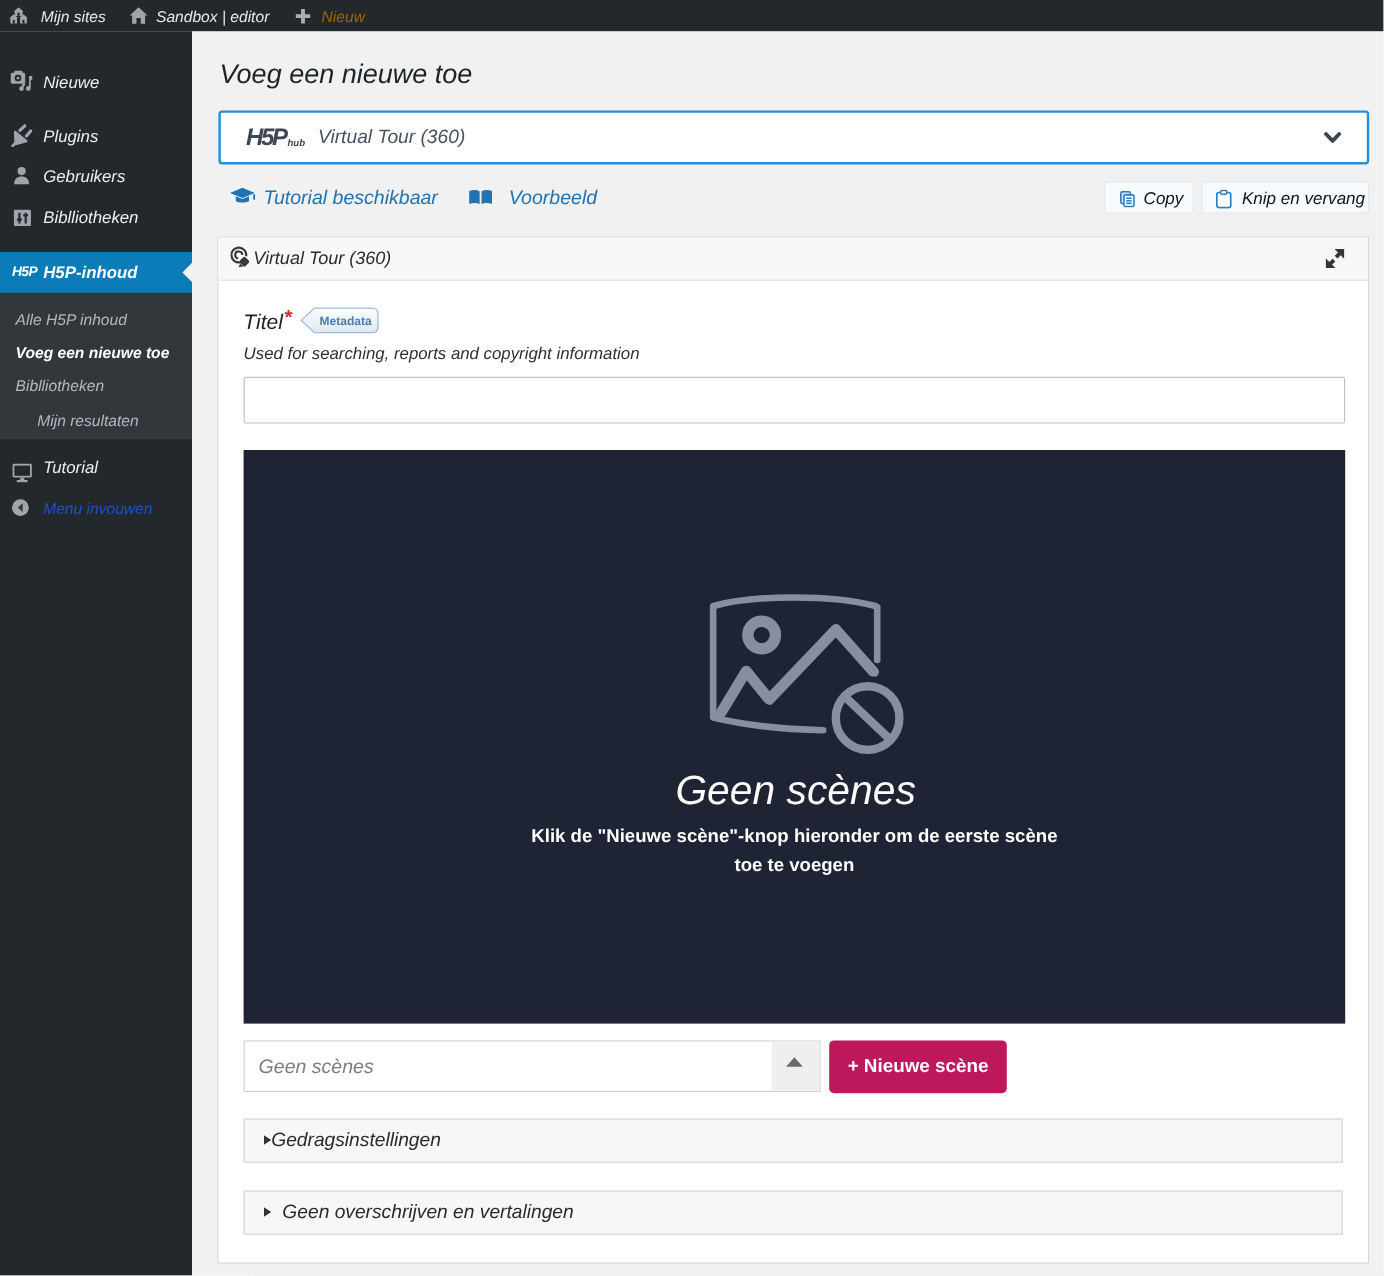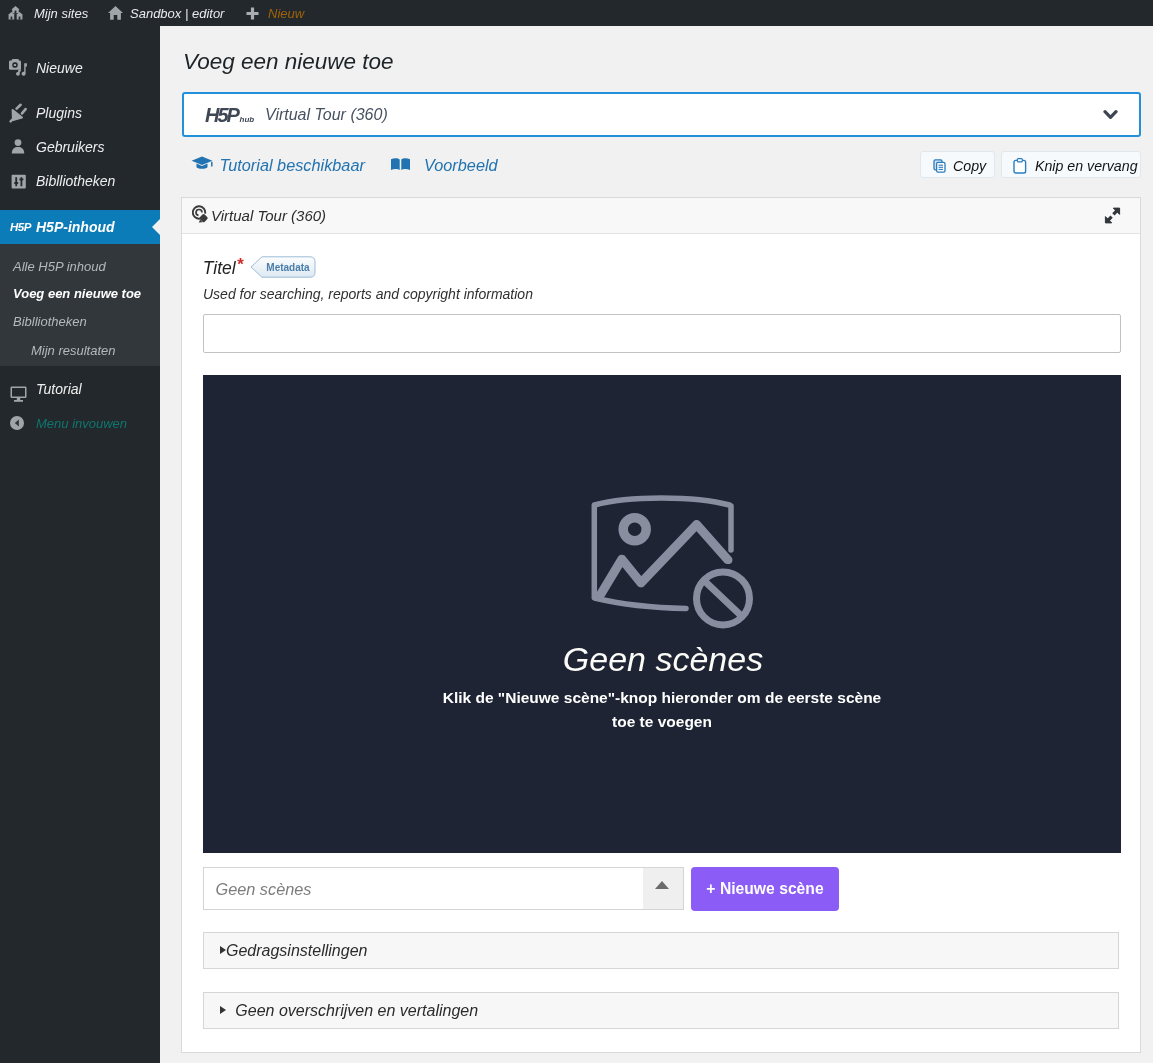--- a/index.html
+++ b/index.html
@@ -84,21 +84,21 @@
   <rect fill="#23282d" x="3" y="4" width="13" height="8.5"></rect>
   <rect fill="#a0a5aa" x="7.8" y="14" width="3.4" height="2"></rect>
   <rect fill="#a0a5aa" x="5" y="16" width="9" height="1.8"></rect>
 </svg>
 <div class="t" style="left:36px;top:382.3px;font-size:14px;color:#eeeeee">Tutorial</div>
 
 <svg class="abs" style="left:9px;top:415px" width="16" height="16" viewBox="0 0 16 16">
   <circle fill="#a0a5aa" cx="8" cy="8" r="7"></circle>
   <path fill="#32373c" d="M9.9 4.4 V11.6 L5.8 8 Z"></path>
 </svg>
-<div class="t" style="left:36px;top:416.8px;font-size:13px;color:#0f766e">Menu invouwen</div>
+<div class="t" style="left:36px;top:416.8px;font-size:13px;color:#1d4ed8">Menu invouwen</div>
 
 <div class="t" style="left:183px;top:51px;font-size:22.5px;color:#1d2327">Voeg een nieuwe toe</div>
 
 <div class="abs" style="left:182px;top:92px;width:959px;height:45px;background:#fff;border:2px solid #2490dc;border-radius:3px;"></div>
 <div class="t" style="left:205px;top:105px;font-size:20px;font-weight:bold;letter-spacing:-2px;color:#3e4753">H5P</div>
 <div class="t" style="left:239.5px;top:115.8px;font-size:8px;font-weight:bold;color:#3e4753">hub</div>
 <div class="t" style="left:265px;top:106.8px;font-size:16px;font-style:italic;color:#475261">Virtual Tour (360)</div>
 <svg class="abs" style="left:1103px;top:109.5px" width="15" height="11" viewBox="0 0 15 11">
   <path d="M2 1.7 L7.5 7.4 L13 1.7" stroke="#3c4553" stroke-width="3.2" fill="none" stroke-linejoin="round" stroke-linecap="round"></path>
 </svg>
@@ -180,21 +180,21 @@
     <line x1="703.5" y1="580" x2="742.5" y2="617"></line>
   </g>
 </svg>
 <div class="t" style="left:203px;top:641.8px;width:920px;text-align:center;font-size:34px;color:#fbfbf7">Geen scènes</div>
 <div class="abs" style="left:203px;top:686px;width:918px;text-align:center;font-size:15.5px;font-weight:bold;color:#ffffff;line-height:24px;">Klik de "Nieuwe scène"-knop hieronder om de eerste scène<br>toe te voegen</div>
 
 <div class="abs" style="left:203px;top:867px;width:481px;height:43px;background:#fff;border:1px solid #d4d4d4;"></div>
 <div class="t" style="left:215.5px;top:881.2px;font-size:16.3px;color:#7d7d7d">Geen scènes</div>
 <div class="abs" style="left:643px;top:868px;width:40px;height:41px;background:#efefef;"></div>
 <div class="abs" style="left:655px;top:881px;width:0;height:0;border-left:7.5px solid transparent;border-right:7.5px solid transparent;border-bottom:8.5px solid #6b6b6b;"></div>
-<div class="abs" style="left:691px;top:867px;width:148px;height:44px;background:#8b5cf6;border-radius:4px;display:flex;align-items:center;justify-content:center;">
+<div class="abs" style="left:691px;top:867px;width:148px;height:44px;background:#be185d;border-radius:4px;display:flex;align-items:center;justify-content:center;">
   <span style="font-size:15.7px;font-weight:bold;color:#fff;">+ Nieuwe scène</span>
 </div>
 
 <div class="abs" style="left:203px;top:931.5px;width:916px;height:37.5px;background:#f7f7f7;border:1px solid #d6d6d6;"></div>
 <div class="abs" style="left:219.5px;top:946px;width:0;height:0;border-top:4.5px solid transparent;border-bottom:4.5px solid transparent;border-left:6px solid #333;"></div>
 <div class="t" style="left:226px;top:943.2px;font-size:16px;color:#2b2b2b">Gedragsinstellingen</div>
 
 <div class="abs" style="left:203px;top:991.5px;width:916px;height:37.5px;background:#f7f7f7;border:1px solid #d6d6d6;"></div>
 <div class="abs" style="left:219.5px;top:1006px;width:0;height:0;border-top:4.5px solid transparent;border-bottom:4.5px solid transparent;border-left:6px solid #333;"></div>
 <div class="t" style="left:235.3px;top:1003.2px;font-size:16px;color:#2b2b2b">Geen overschrijven en vertalingen</div>

